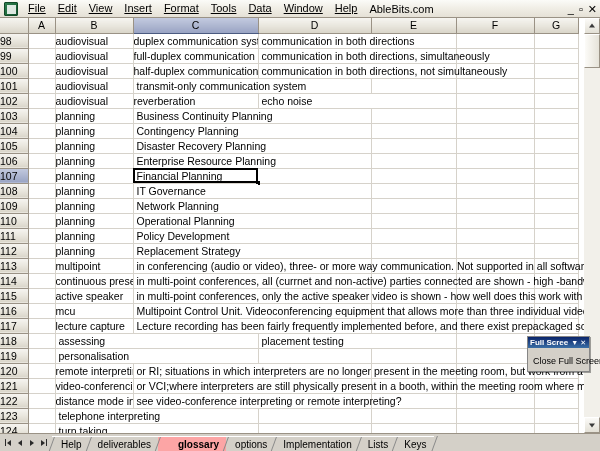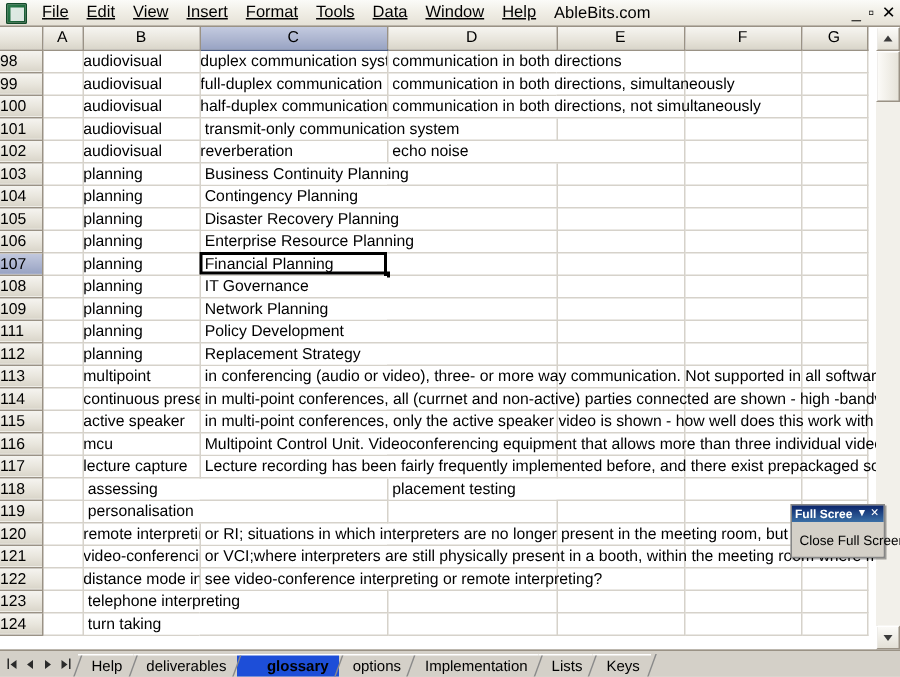--- a/index.html
+++ b/index.html
@@ -274,21 +274,21 @@
   }
   .tab::before {
     content: "";
     position: absolute;
     left: -1px; top: 0;
     width: 8px; height: 16px;
     border-left: 1px solid #8a8a8a;
     transform: skewX(-20deg);
   }
   .tab.active {
-    background: #1d4ed8;
+    background: #fca5a5;
     font-weight: bold;
     border-top: 1px solid #fff;
     padding-left: 20px;
   }
   #tabs-tail {
     width: 10px; height:16px; position: relative;
   }
   #tabs-tail::before {
     content:"";
     position:absolute; left:0; top:0;
@@ -476,20 +476,32 @@
           <td class="cell"></td>
           <td class="cell"></td>
           <td class="cell"></td>
         </tr>
         <tr>
           <td class="rowhdr">109</td>
           <td class="cell"></td>
           <td class="cell">planning</td>
           <td class="cell spill" style="position: relative; overflow: visible;">
             <span style="position: absolute; left: 3px; top: 0px; white-space: nowrap; line-height: 14px;">Network Planning</span>
+          </td>
+          <td class="cell"></td>
+          <td class="cell"></td>
+          <td class="cell"></td>
+          <td class="cell"></td>
+        </tr>
+        <tr>
+          <td class="rowhdr">110</td>
+          <td class="cell"></td>
+          <td class="cell">planning</td>
+          <td class="cell spill" style="position: relative; overflow: visible;">
+            <span style="position: absolute; left: 3px; top: 0px; white-space: nowrap; line-height: 14px;">Operational Planning</span>
           </td>
           <td class="cell"></td>
           <td class="cell"></td>
           <td class="cell"></td>
           <td class="cell"></td>
         </tr>
         <tr>
           <td class="rowhdr">111</td>
           <td class="cell"></td>
           <td class="cell">planning</td>

